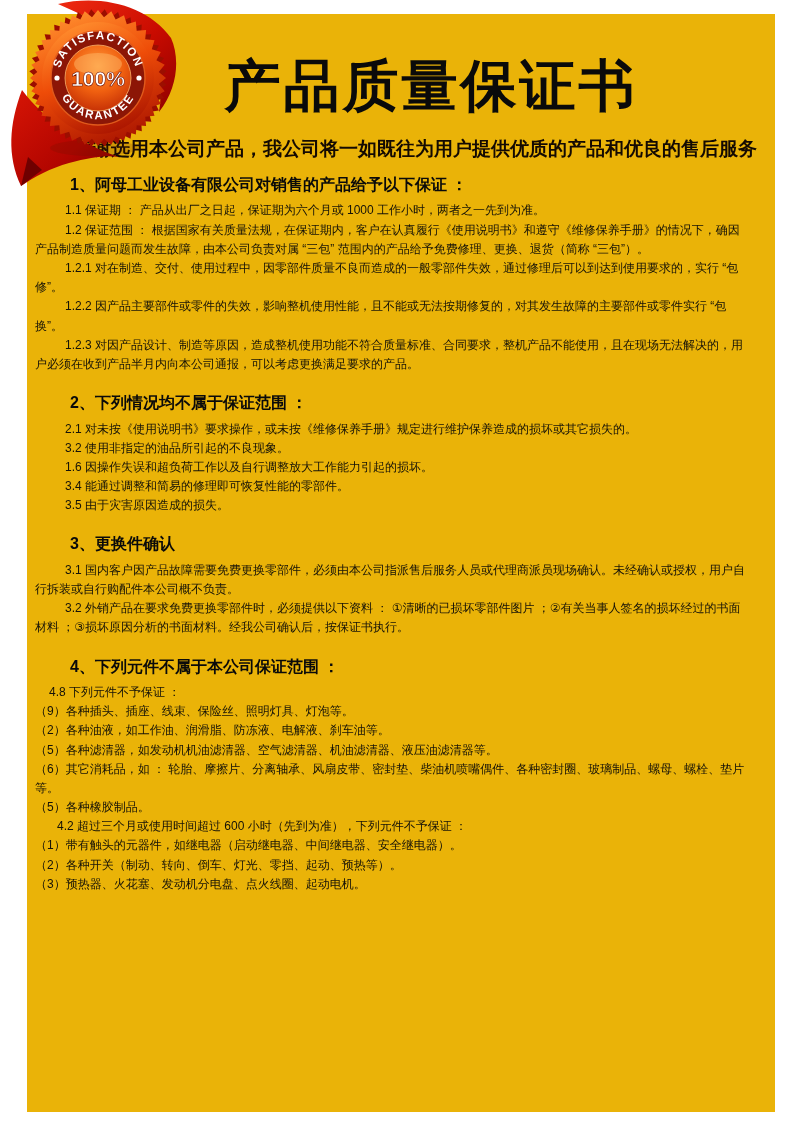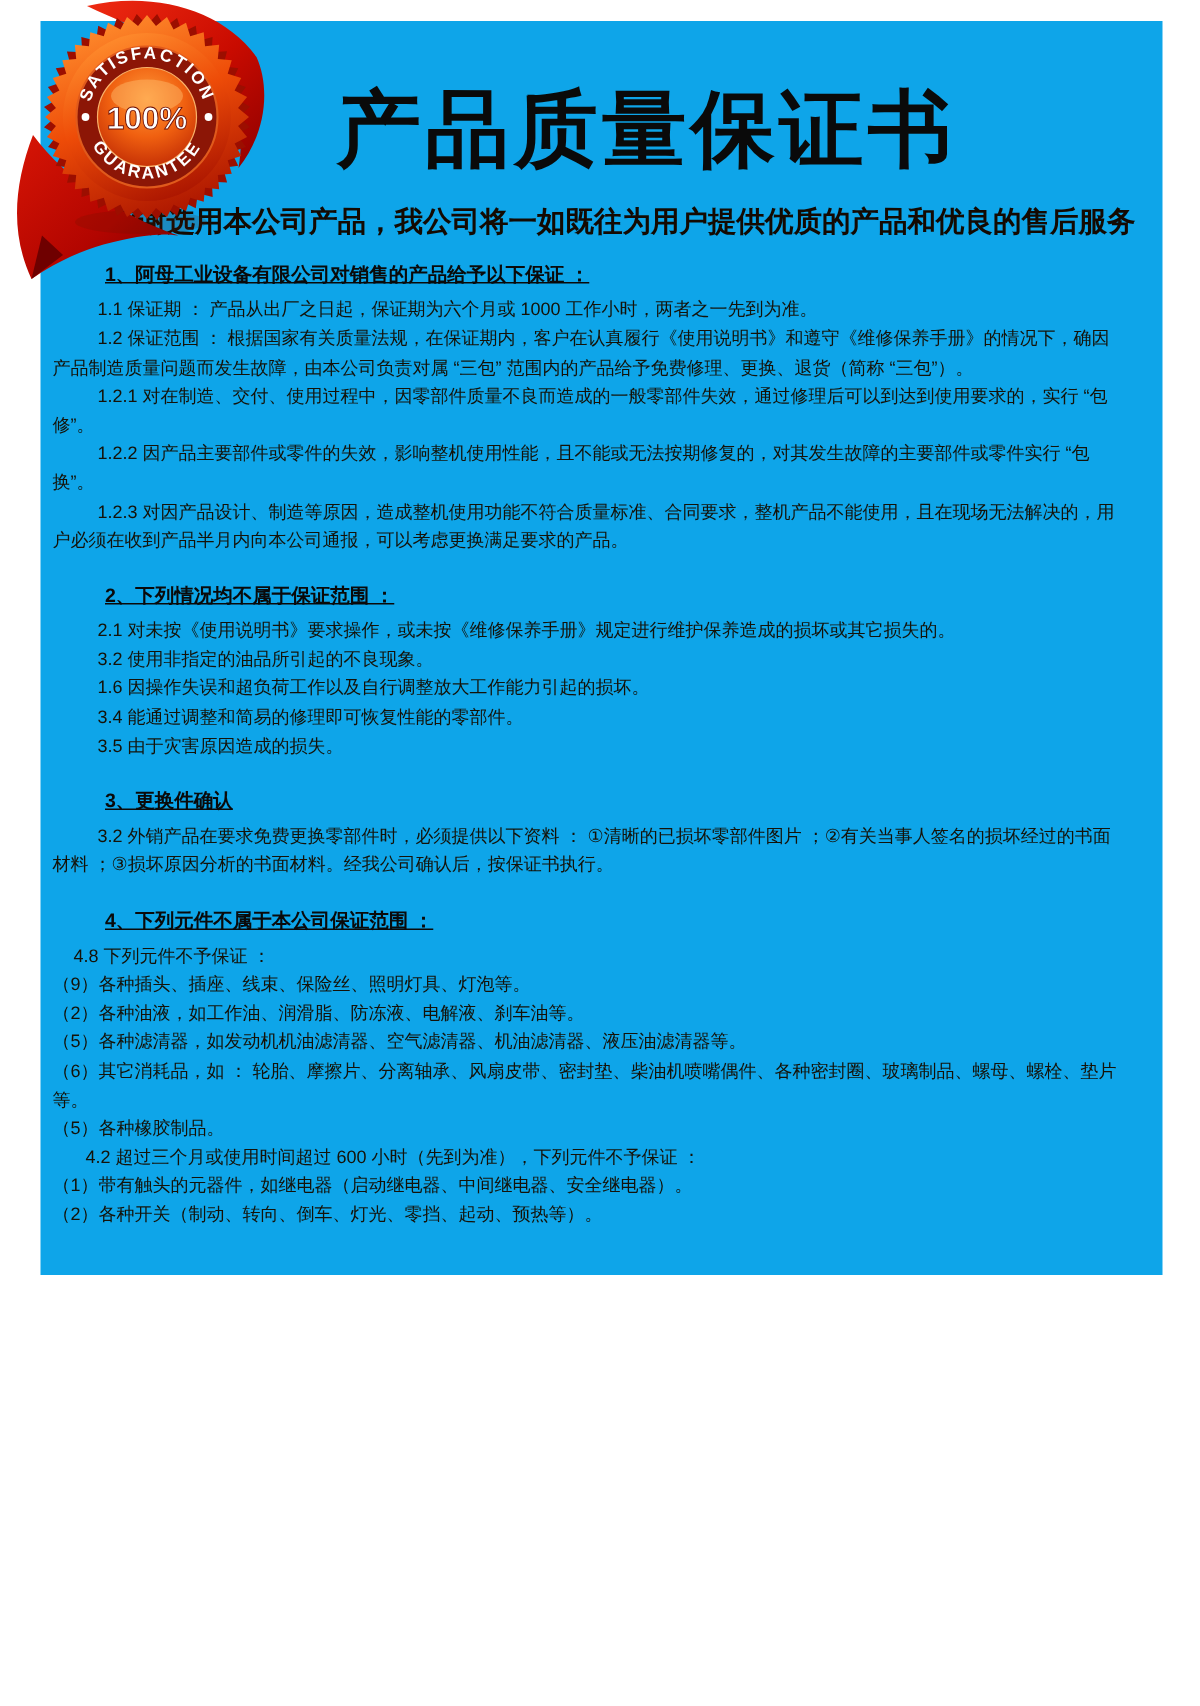--- a/index.html
+++ b/index.html
@@ -2,36 +2,36 @@
 <html><head>
 <meta charset="utf-8">
 <style>
   html,body{margin:0;padding:0;}
   body{
     width:800px;height:1137px;position:relative;background:#ffffff;
     font-family:"Liberation Sans","DejaVu Sans",sans-serif;
     -webkit-font-smoothing:antialiased;overflow:hidden;
   }
   .sheet{
-    position:absolute;left:27px;top:14px;width:748px;height:836px;
-    background:#0ea5e9;box-sizing:border-box;
+    position:absolute;left:27px;top:14px;width:748px;height:1098px;
+    background:#eab308;box-sizing:border-box;
   }
   .title{
     margin:40px 10px 0 70px;text-align:center;
     font-size:56px;font-weight:800;letter-spacing:3px;color:#0a0a0a;
     line-height:1.15;
   }
   .subtitle{
     margin:18px 16px 0 44px;text-align:center;
     font-size:19px;font-weight:700;color:#140a02;line-height:1.35;
   }
   .sections{padding:0 30px 0 8px;margin-top:10px;color:#111;}
   .heading{
-    font-size:13px;font-weight:800;color:#0a0a0a;
-    margin:18px 0 5px 0;text-indent:35px;line-height:1.4;text-decoration:underline;
+    font-size:16px;font-weight:800;color:#0a0a0a;
+    margin:18px 0 5px 0;text-indent:35px;line-height:1.4;
   }
   .sec:first-child .heading{margin-top:12px;}
   .para{font-size:12px;line-height:1.6;margin:0;color:#151208;}
   .para.indent{text-indent:30px;}
   .para.flush{text-indent:0;}
   .para.small{text-indent:14px;}
   .para.mid{text-indent:22px;}
   .badge-wrap{position:absolute;left:6px;top:0px;width:192px;height:248px;}
   .badge-wrap svg{display:block;width:100%;height:100%;}
 </style>
@@ -53,33 +53,35 @@
       <section class="sec">
         <h2 class="heading">2、下列情况均不属于保证范围 ：</h2>
         <p class="para indent">2.1 对未按《使用说明书》要求操作，或未按《维修保养手册》规定进行维护保养造成的损坏或其它损失的。</p>
         <p class="para indent">3.2 使用非指定的油品所引起的不良现象。</p>
         <p class="para indent">1.6 因操作失误和超负荷工作以及自行调整放大工作能力引起的损坏。</p>
         <p class="para indent">3.4 能通过调整和简易的修理即可恢复性能的零部件。</p>
         <p class="para indent">3.5  由于灾害原因造成的损失。</p>
       </section>
       <section class="sec">
         <h2 class="heading">3、更换件确认</h2>
+        <p class="para indent">3.1 国内客户因产品故障需要免费更换零部件，必须由本公司指派售后服务人员或代理商派员现场确认。未经确认或授权，用户自行拆装或自行购配件本公司概不负责。</p>
         <p class="para indent">3.2 外销产品在要求免费更换零部件时，必须提供以下资料 ： ①清晰的已损坏零部件图片 ；②有关当事人签名的损坏经过的书面材料 ；③损坏原因分析的书面材料。经我公司确认后，按保证书执行。</p>
       </section>
       <section class="sec">
         <h2 class="heading">4、下列元件不属于本公司保证范围 ：</h2>
         <p class="para small">4.8 下列元件不予保证 ：</p>
         <p class="para flush">（9）各种插头、插座、线束、保险丝、照明灯具、灯泡等。</p>
         <p class="para flush">（2）各种油液，如工作油、润滑脂、防冻液、电解液、刹车油等。</p>
         <p class="para flush">（5）各种滤清器，如发动机机油滤清器、空气滤清器、机油滤清器、液压油滤清器等。</p>
         <p class="para flush">（6）其它消耗品，如 ： 轮胎、摩擦片、分离轴承、风扇皮带、密封垫、柴油机喷嘴偶件、各种密封圈、玻璃制品、螺母、螺栓、垫片等。</p>
         <p class="para flush">（5）各种橡胶制品。</p>
         <p class="para mid">4.2 超过三个月或使用时间超过 600 小时（先到为准），下列元件不予保证 ：</p>
         <p class="para flush">（1）带有触头的元器件，如继电器（启动继电器、中间继电器、安全继电器）。</p>
         <p class="para flush">（2）各种开关（制动、转向、倒车、灯光、零挡、起动、预热等）。</p>
+        <p class="para flush">（3）预热器、火花塞、发动机分电盘、点火线圈、起动电机。</p>
       </section>
     </div>
 </div>
 
 <div class="badge-wrap">
   <svg viewBox="0 0 192 248">
     <defs>
       <linearGradient id="ribG" x1="0" y1="0" x2="1" y2="1">
         <stop offset="0" stop-color="#ef2b12"></stop>
         <stop offset="0.55" stop-color="#c90b00"></stop>

